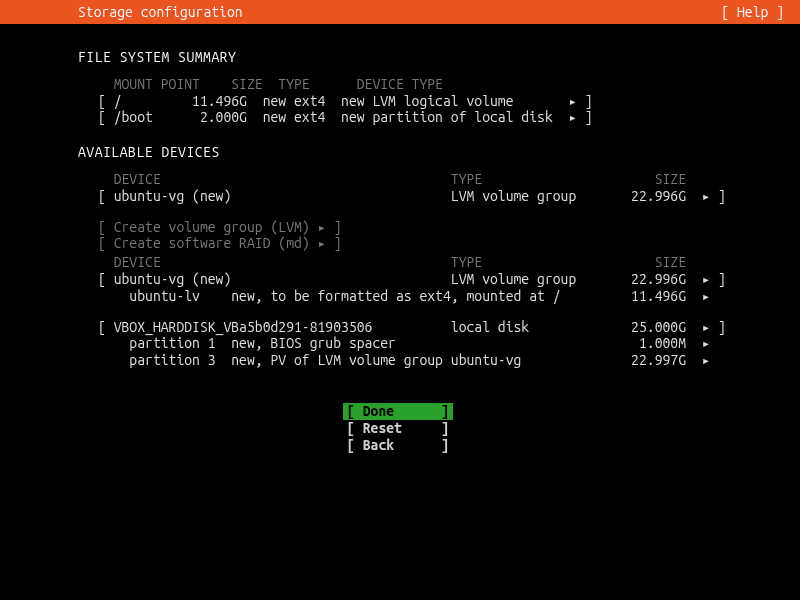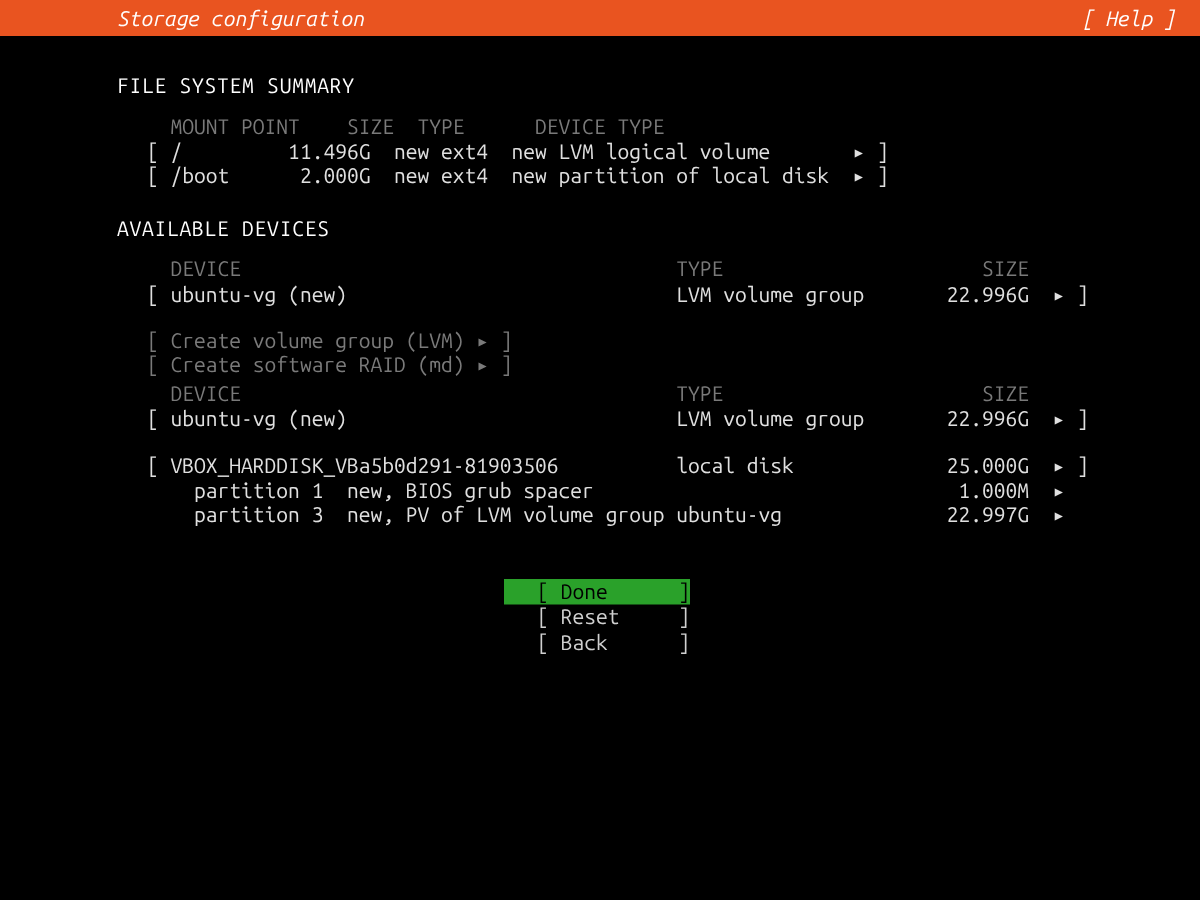--- a/index.html
+++ b/index.html
@@ -15,21 +15,20 @@
   }
   .topbar {
     background: #e95420;
     color: #fff;
     height: 24px;
     display: flex;
     justify-content: space-between;
     align-items: center;
     padding: 0 16px 0 78px;
     font-weight: normal;
-    font-style: italic;
   }
   .content {
     padding: 14px 0 0 78px;
     color: #e0e0e0;
   }
   .section-title {
     color: #fff;
     margin: 18px 0 10px 0;
     letter-spacing: 0.5px;
   }
@@ -38,24 +37,25 @@
   .row { white-space: pre; }
   .muted-row { color: #7a7a7a; white-space: pre; }
   .buttons {
     margin-top: 34px;
     text-align: center;
     width: 640px;
   }
   .btn {
     display: block;
     margin: 0 auto;
-    width: 124px;
-    text-align: right;
+    width: 110px;
+    text-align: center;
     white-space: pre;
     color: #d0d0d0;
+    font-weight: bold;
   }
   .btn.sel {
     background: #2aa12a;
     color: #000;
   }
   .block { margin-top: 2px; margin-left: 20px; }
   .gap { height: 14px; }
 </style>
 </head>
 <body>
@@ -79,20 +79,21 @@
       <div class="row hdr">  DEVICE                                     TYPE                      SIZE</div>
       <div class="row">[ ubuntu-vg (new)                            LVM volume group       22.996G  ▸ ]</div>
       <div class="gap"></div>
       <div class="muted-row">[ Create volume group (LVM) ▸ ]</div>
       <div class="muted-row">[ Create software RAID (md) ▸ ]</div>
     </div>
 
   <div class="block" id="used-block">
       <div class="row hdr">  DEVICE                                     TYPE                      SIZE</div>
       <div class="row">[ ubuntu-vg (new)                            LVM volume group       22.996G  ▸ ]</div>
+      <div class="row">    ubuntu-lv    new, to be formatted as ext4, mounted at /         11.496G  ▸  </div>
       <div class="gap"></div>
       <div class="row">[ VBOX_HARDDISK_VBa5b0d291-81903506          local disk             25.000G  ▸ ]</div>
       <div class="row">    partition 1  new, BIOS grub spacer                               1.000M  ▸  </div>
       <div class="row">    partition 3  new, PV of LVM volume group ubuntu-vg              22.997G  ▸  </div>
     </div>
 
   <div class="buttons">
     <span class="btn sel" id="btn-done">[ Done      ]</span>
     <span class="btn" id="btn-reset">[ Reset     ]</span>
     <span class="btn" id="btn-back">[ Back      ]</span>

